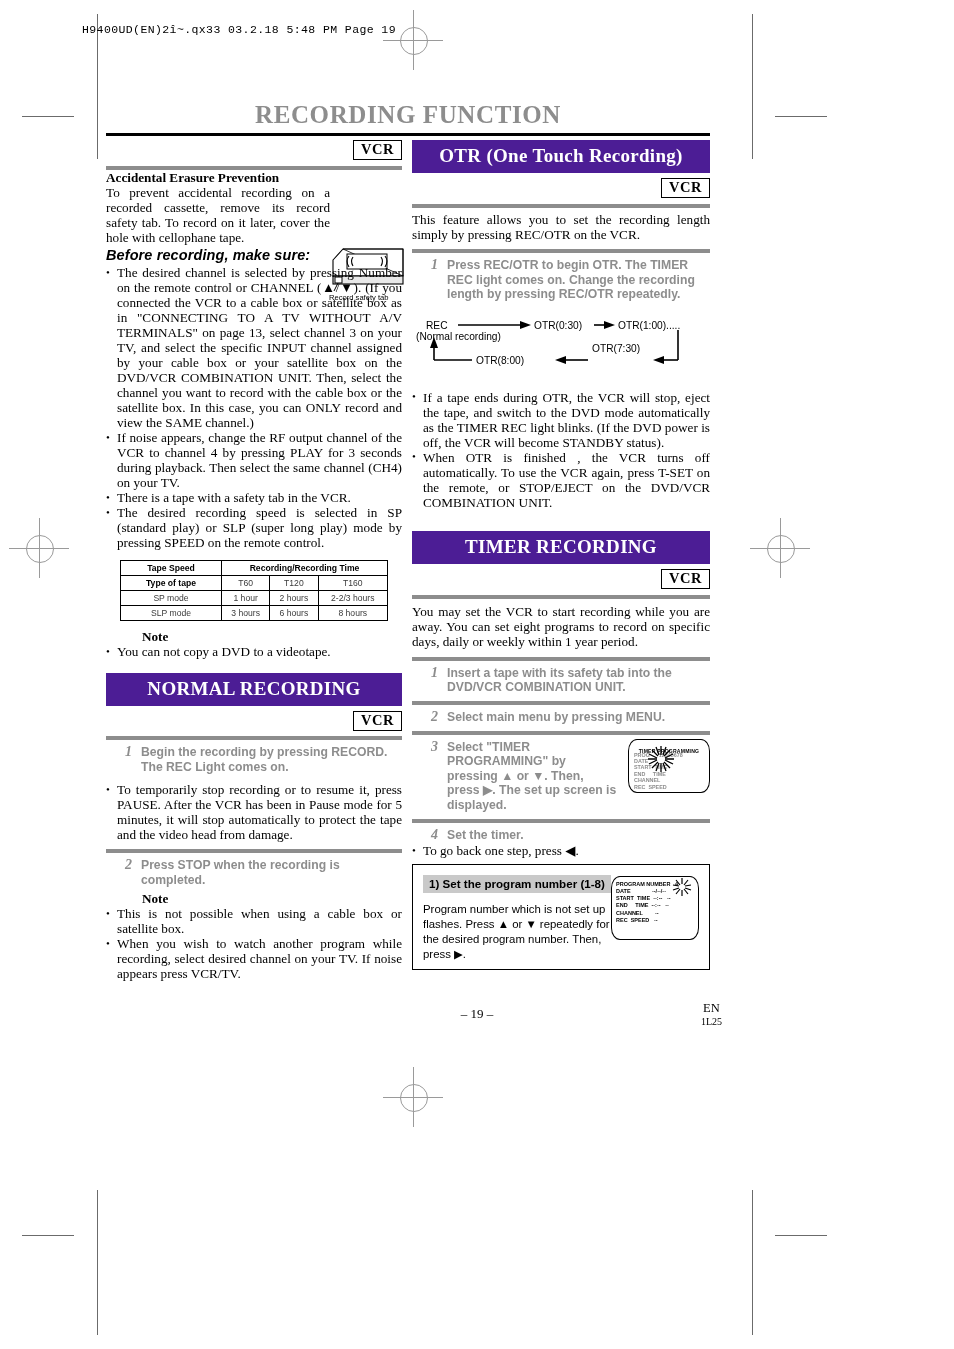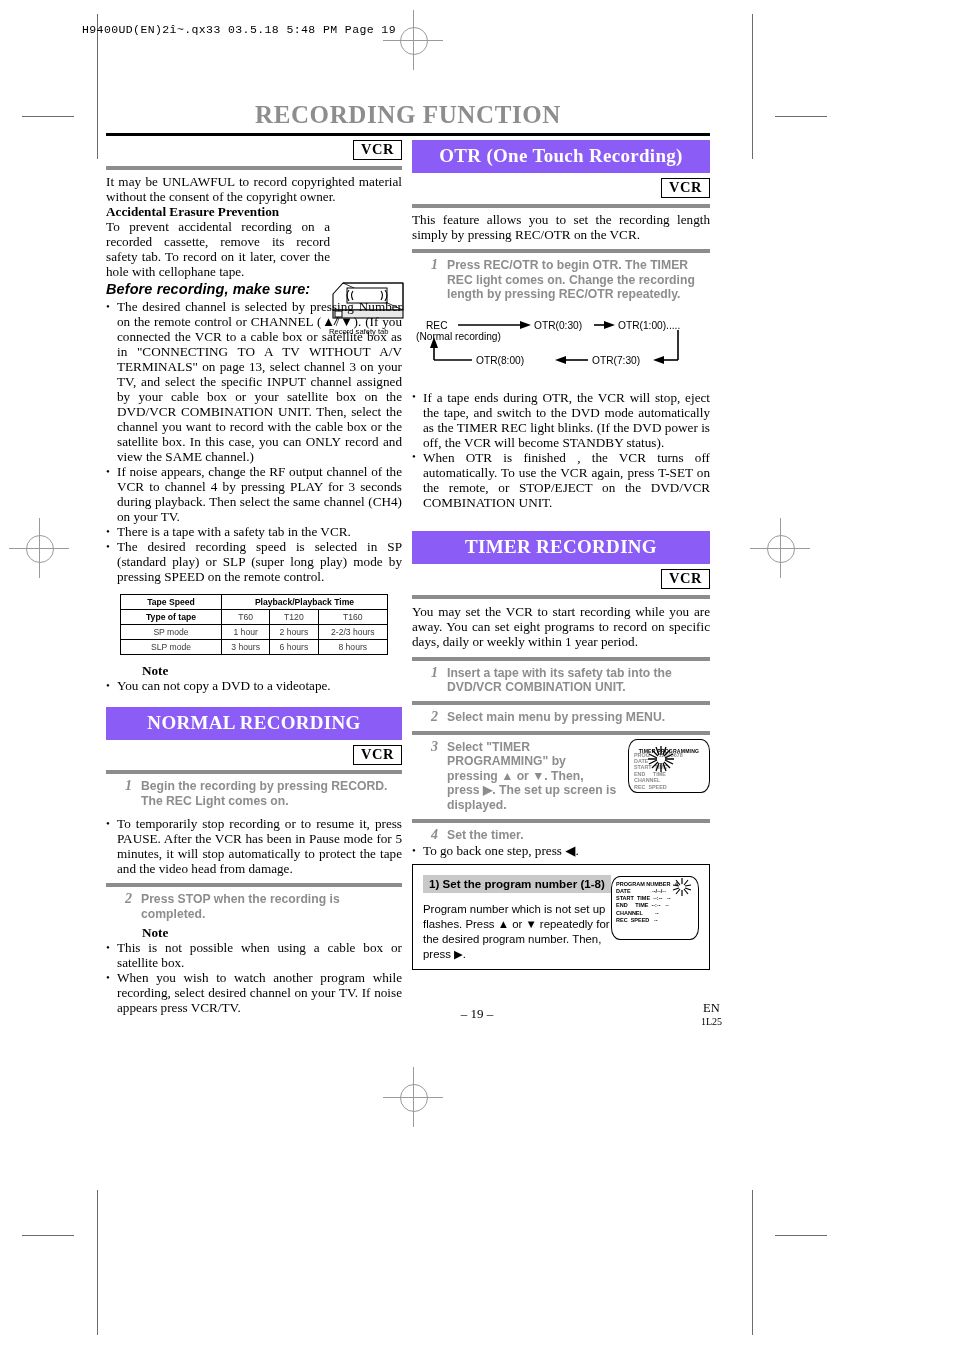--- a/index.html
+++ b/index.html
@@ -43,21 +43,21 @@
   .vcr-row{display:flex;justify-content:flex-end;}
   .vcr-badge{
     display:inline-block;border:1.6px solid #000;
     padding:0px 7px 1px 7px;
     font-family:"Liberation Serif",serif;font-weight:bold;font-size:14.5px;
     letter-spacing:.5px;line-height:17px;
   }
   .bar-gray{height:4px;background:#8d8d8d;width:100%;}
 
   .sec-head{
-    background:#8b5cf6;color:#fff;text-align:center;
+    background:#4c1d95;color:#fff;text-align:center;
     font-family:"Liberation Serif",serif;font-weight:bold;
     font-size:19px;letter-spacing:.3px;
     padding:5px 0 6px 0;
   }
 
   p{margin:0;}
   .body{
     font-size:13.2px;line-height:15.0px;text-align:justify;
     font-family:"Liberation Serif",serif;
   }
@@ -177,33 +177,32 @@
   <div class="reg-cross-v" style="left:39px;top:518px;"></div>
 
   <div class="reg" style="left:767px;top:535px;"></div>
   <div class="reg-cross-h" style="left:750px;top:548px;"></div>
   <div class="reg-cross-v" style="left:780px;top:518px;"></div>
 
   <div class="reg" style="left:400px;top:1084px;"></div>
   <div class="reg-cross-h" style="left:383px;top:1097px;"></div>
   <div class="reg-cross-v" style="left:413px;top:1067px;"></div>
 
-  <div class="slugline">H9400UD(EN)2î~.qx33    03.5.18 5:48 PM    Page 19</div>
+  <div class="slugline">H9400UD(EN)2î~.qx33    03.2.18 5:48 PM    Page 19</div>
 
   <div class="masthead">RECORDING FUNCTION</div>
   <div class="masthead-rule"></div>
 
   <div class="col-left">
 
     <div class="vcr-row">
       <span class="vcr-badge">VCR</span>
     </div>
     <div class="bar-gray" style="margin-top:6px;"></div>
 
-    <p class="body" style="margin-top:4px;">It may be UNLAWFUL to record copyrighted material without the consent of the copyright owner.</p>
 
     <div style="position:relative;">
       <p class="body bold nojust">Accidental Erasure Prevention</p>
       <p class="body" style="width:224px;">To prevent accidental recording on a recorded cassette, remove its record safety tab. To record on it later, cover the hole with cellophane tape.</p>
 
       <div class="cassette-wrap">
         <svg width="76" height="50" viewBox="0 0 76 50">
           <polygon points="2,14 12,3 72,3 72,30 2,30" fill="#ffffff" stroke="#000" stroke-width="1.1"></polygon>
           <polygon points="12,3 72,3 72,30" fill="none" stroke="#000" stroke-width="0.8"></polygon>
           <rect x="2" y="30" width="70" height="8" fill="#e8e8e8" stroke="#000" stroke-width="1.1"></rect>
@@ -225,21 +224,21 @@
       <li>The desired channel is selected by pressing Number on the remote control or CHANNEL (▲/▼). (If you connected the VCR to a cable box or satellite box as in "CONNECTING TO A TV WITHOUT A/V TERMINALS" on page 13, select channel 3 on your TV, and select the specific INPUT channel assigned by your cable box or your  satellite box on the DVD/VCR COMBINATION UNIT. Then, select the channel you want to record with the cable box or the satellite box. In this case, you can ONLY record and view the SAME channel.)</li>
       <li>If noise appears, change the RF output channel of the VCR to channel 4 by pressing PLAY for 3 seconds during playback.  Then select the same channel (CH4) on your TV.</li>
       <li>There is a tape with a safety tab in the VCR.</li>
       <li>The desired recording speed is selected in SP (standard play) or SLP (super long play) mode by pressing SPEED on the remote control.</li>
     </ul>
 
     <table class="tape" style="margin-top:10px;">
       <tbody>
           <tr>
         <td class="hd" colspan="1" style="width:96px;">Tape Speed</td>
-        <td class="hd" colspan="3">Playback/Playback Time</td>
+        <td class="hd" colspan="3">Recording/Recording Time</td>
       </tr>
       <tr>
         <td class="hd">Type of tape</td>
         <td>T60</td>
         <td>T120</td>
         <td>T160</td>
       </tr>
       <tr>
         <td>SP mode</td>
         <td>1 hour</td>
@@ -304,21 +303,21 @@
     <div class="step">
       <span class="num">1</span>
       <span class="txt">Press REC/OTR to begin OTR. The TIMER REC light comes on. Change the recording length by pressing REC/OTR repeatedly.</span>
     </div>
 
     <div class="flow">
       <span style="left:14px;top:6px;">REC</span>
       <span style="left:4px;top:17px;">(Normal recording)</span>
       <span style="left:122px;top:6px;">OTR(0:30)</span>
       <span style="left:206px;top:6px;">OTR(1:00).....</span>
-      <span style="left:180px;top:41px;">OTR(7:30)</span>
+      <span style="left:180px;top:29px;">OTR(7:30)</span>
       <span style="left:64px;top:41px;">OTR(8:00)</span>
       <svg width="298" height="62" viewBox="0 0 298 62" style="position:absolute;left:0;top:0;">
 
         <line x1="46" y1="11" x2="110" y2="11" stroke="#000" stroke-width="1.6"></line>
         <polygon points="119,11 108,7 108,15" fill="#000"></polygon>
 
         <line x1="182" y1="11" x2="194" y2="11" stroke="#000" stroke-width="1.6"></line>
         <polygon points="203,11 192,7 192,15" fill="#000"></polygon>
 
         <line x1="266" y1="16" x2="266" y2="46" stroke="#000" stroke-width="1.6"></line>

